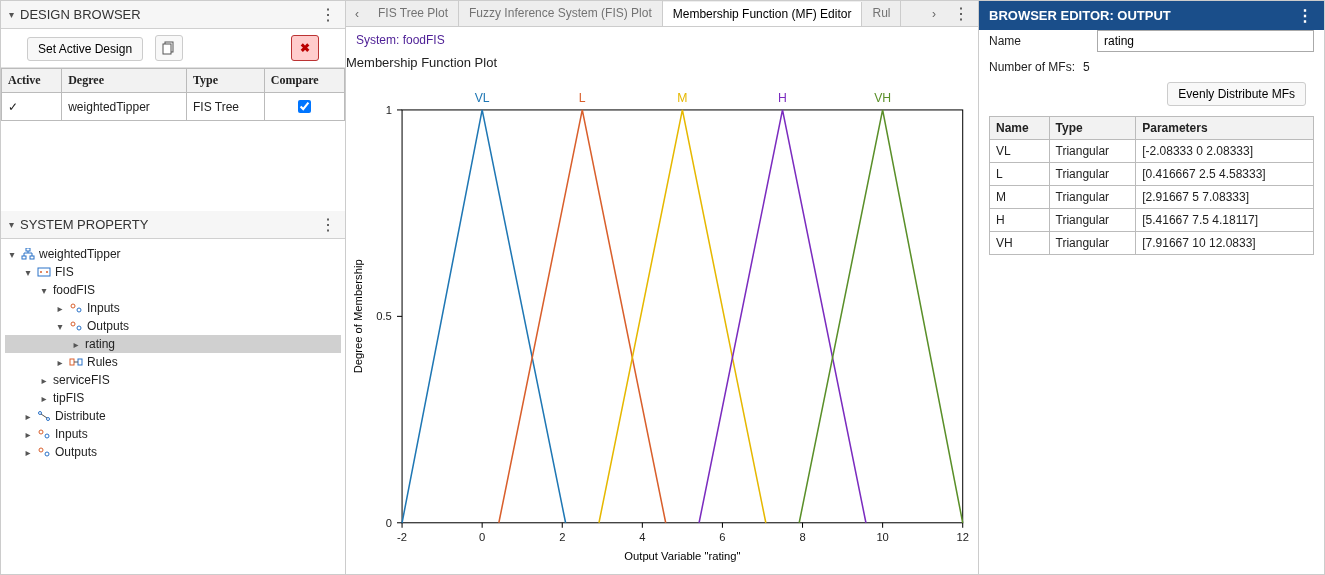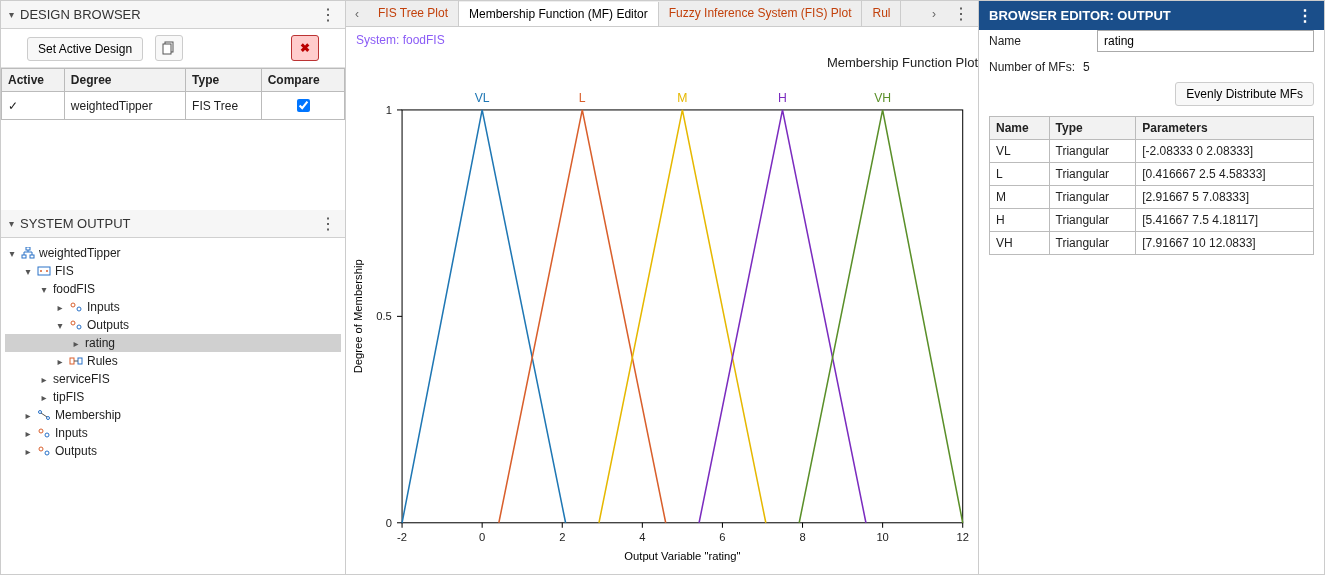--- a/index.html
+++ b/index.html
@@ -14,49 +14,49 @@
   .caret { display:inline-block; font-size:10px; color:#555; cursor:pointer; }
   .dots { color:#444; font-size:16px; letter-spacing:1px; cursor:pointer; }
 
   .toolbar { display:flex; align-items:flex-end; padding:6px 26px; border-bottom:1px solid #e0e0e0; gap:12px; }
   .btn { background:#f8f8f8; border:1px solid #ccc; border-radius:3px; padding:4px 10px; cursor:pointer; font-size:12px; }
   .icon-btn { width:28px; height:26px; display:inline-flex; align-items:center; justify-content:center; border:1px solid #ccc; border-radius:3px; background:#f8f8f8; cursor:pointer; }
   .close-btn { border:1px solid #b33; background:#fcc; color:#b00; font-weight:bold; }
 
   table.grid { width:100%; border-collapse:collapse; font-size:12px; }
   table.grid th, table.grid td { border:1px solid #bbb; padding:4px 6px; text-align:left; }
-  table.grid th { background:#f2f2f2; font-weight:bold; }
+  table.grid th { background:#f2f2f2; font-weight:bold;font-family:Liberation Serif, serif; }
   .chk { text-align:center !important; }
 
   .tree { padding:6px 4px; font-size:12px; overflow:auto; }
   .tnode { display:flex; align-items:center; gap:4px; padding:2px 4px; white-space:nowrap; cursor:pointer; }
   .tnode.sel { background:#d0d0d0; }
   .tcaret { width:10px; display:inline-block; font-size:10px; color:#555; text-align:center; }
   .ticon { width:14px; display:inline-flex; justify-content:center; }
 
   .tabs-bar { display:flex; align-items:center; background:#eee; border-bottom:1px solid #ccc; height:26px; font-size:12px; }
   .tab-scroll { width:22px; text-align:center; color:#666; cursor:pointer; }
-  .tab { padding:5px 10px; border-right:1px solid #ccc; color:#c2410c; cursor:pointer; white-space:nowrap; }
+  .tab { padding:5px 10px; border-right:1px solid #ccc; color:#737373; cursor:pointer; white-space:nowrap; }
   .tab.active { background:#fff; color:#000; border-bottom:1px solid #fff; position:relative; top:1px; }
 
-  .system-line { padding:6px 10px; color:#8b5cf6; }
-  .plot-title { text-align:right; font-size:13px; padding:2px 0 4px; }
+  .system-line { padding:6px 10px; color:#4c1d95; }
+  .plot-title { text-align:left; font-size:13px; padding:2px 0 4px; }
   .plot-wrap { flex:1; position:relative; }
   svg.plot { width:100%; height:100%; }
   .tick { stroke:#000; stroke-width:1; }
   .tick-label { font-size:11px; fill:#222; }
   .series-label { font-size:12px; }
 
   .prop-hdr { background:#1a4e8a; color:#fff; padding:5px 10px; display:flex; justify-content:space-between; align-items:center; font-weight:bold; font-size:13px; }
   .prop-body { padding:0 10px; }
   .prop-row { display:flex; align-items:center; margin-bottom:8px; gap:8px; }
   .prop-row label { width:100px; }
   .prop-row input { flex:1; border:1px solid #aaa; padding:3px 6px; font-size:12px; }
   .prop-row input.hl { border:1px solid #2a72c8; }
-  .prop-btn-row { display:flex; justify-content:flex-end; margin:6px 0 10px; }
+  .prop-btn-row { display:flex; justify-content:flex-end; margin:6px 8px 10px; }
 
   .mf-table { width:100%; border-collapse:collapse; font-size:12px; }
   .mf-table th, .mf-table td { border:1px solid #bbb; padding:4px 6px; text-align:left; }
   .mf-table th { background:#f2f2f2; font-weight:bold; }
 
   .ylabel { font-size:11px; }
   .xlabel { font-size:11px; }
 
   svg.tree-ic { width:14px; height:12px; }
 </style>
@@ -100,21 +100,21 @@
             <td>FIS Tree</td>
             <td class="chk"><input type="checkbox" checked="" style=""></td>
           </tr>
         </tbody>
     </table>
     <div style="flex:0 0 90px"></div>
 
     <div class="pane-hdr">
       <span class="lbl">
         <span class="caret">▾</span>
-        <span>SYSTEM OUTPUT</span>
+        <span>SYSTEM PROPERTY</span>
       </span>
       <span class="dots">⋮</span>
     </div>
     <div class="tree">
       <div class="tnode" style="padding-left:2px">
         <span class="tcaret">▾</span>
         <span class="ticon">
           <svg class="tree-ic" viewBox="0 0 14 12">
               <rect x="5" y="0" width="4" height="3" fill="none" stroke="#2a72c8"></rect>
               <rect x="1" y="8" width="4" height="3" fill="none" stroke="#2a72c8"></rect>
@@ -187,21 +187,21 @@
       </div>
       <div class="tnode" style="padding-left:18px">
         <span class="tcaret">▸</span>
         <span class="ticon">
           <svg class="tree-ic" viewBox="0 0 14 12">
               <circle cx="3" cy="3" r="1.5" fill="none" stroke="#2a72c8"></circle>
               <circle cx="11" cy="9" r="1.5" fill="none" stroke="#2a72c8"></circle>
               <line x1="4" y1="4" x2="10" y2="8" stroke="#555"></line>
             </svg>
         </span>
-        <span>Membership</span>
+        <span>Distribute</span>
       </div>
       <div class="tnode" style="padding-left:18px">
         <span class="tcaret">▸</span>
         <span class="ticon">
           <svg class="tree-ic" viewBox="0 0 14 12">
               <circle cx="4" cy="4" r="2" fill="none" stroke="#d95f2c"></circle>
               <circle cx="10" cy="8" r="2" fill="none" stroke="#2a72c8"></circle>
             </svg>
         </span>
         <span>Inputs</span>
@@ -217,22 +217,22 @@
         <span>Outputs</span>
       </div>
     </div>
   </div>
 
   <div class="center">
     <div class="tabs-bar">
       <span class="tab-scroll">‹</span>
       <div id="tabs" style="display:flex; overflow:hidden; flex:1;">
           <div class="tab">FIS Tree Plot</div>
+          <div class="tab">Fuzzy Inference System (FIS) Plot</div>
           <div class="tab active">Membership Function (MF) Editor</div>
-          <div class="tab">Fuzzy Inference System (FIS) Plot</div>
           <div class="tab">Rul</div>
         </div>
       <span class="tab-scroll">›</span>
       <span class="dots" style="padding:0 8px">⋮</span>
     </div>
     <div class="system-line">System: foodFIS</div>
     <div class="plot-title">Membership Function Plot</div>
     <div class="plot-wrap">
       <svg class="plot" id="plot" viewBox="0 0 620 480" preserveAspectRatio="xMidYMid meet">
           <rect x="55" y="30" width="550" height="405" fill="none" stroke="#000" stroke-width="1"></rect>

